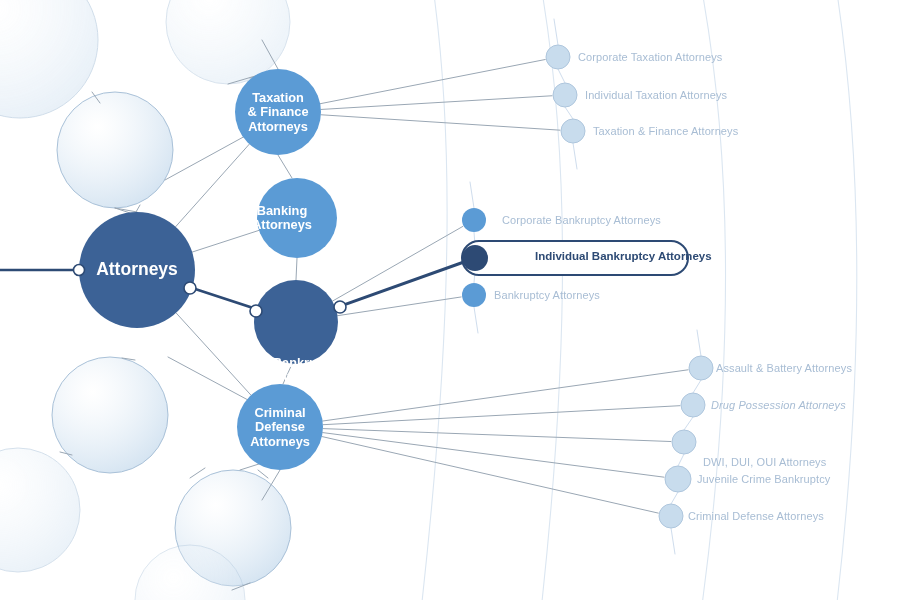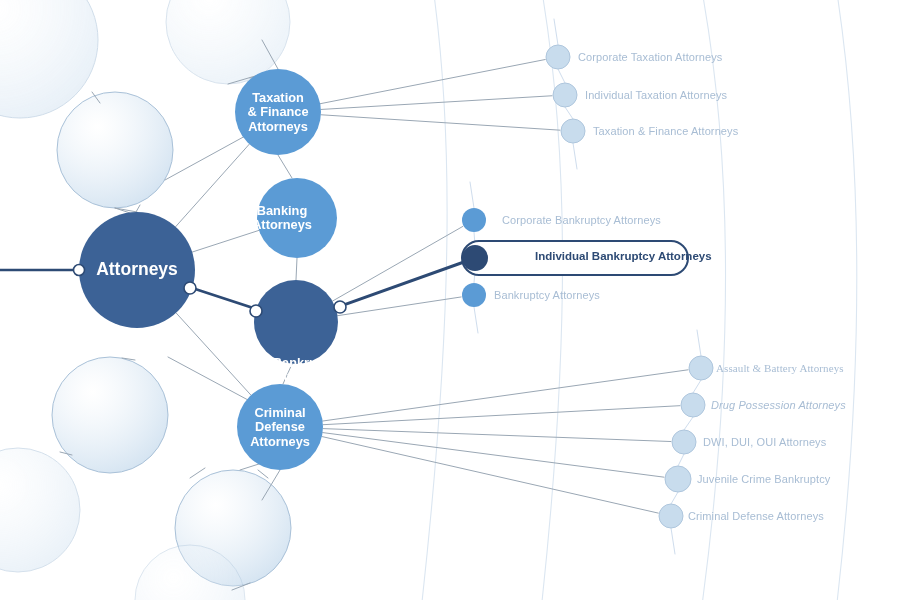--- a/index.html
+++ b/index.html
@@ -156,19 +156,19 @@
 Attorneys</div>
       <div class="node-label mid-label" style="left: 280px; top: 427px; transform: translate(-50%, -50%);">Criminal
 Defense
 Attorneys</div>
       <div class="leaf-label" style="left: 578px; top: 57px; transform: translateY(-50%);">Corporate Taxation Attorneys</div>
       <div class="leaf-label" style="left: 585px; top: 95px; transform: translateY(-50%);">Individual Taxation Attorneys</div>
       <div class="leaf-label" style="left: 593px; top: 131px; transform: translateY(-50%);">Taxation &amp; Finance Attorneys</div>
       <div class="leaf-label" style="left: 494px; top: 220px; transform: translateY(-50%); margin-left: 8px;">Corporate Bankruptcy Attorneys</div>
       <div class="hl-label" style="left: 495px; top: 256px; transform: translateY(-50%); padding-left: 40px;">Individual Bankruptcy Attorneys</div>
       <div class="leaf-label" style="left: 494px; top: 295px; transform: translateY(-50%);">Bankruptcy Attorneys</div>
-      <div class="leaf-label" style="left: 716px; top: 368px; transform: translateY(-50%); font-family: Liberation Serif, serif;">Assault &amp; Battery Attorneys</div>
+      <div class="leaf-label" style="left: 716px; top: 368px; transform: translateY(-50%);">Assault &amp; Battery Attorneys</div>
       <div class="leaf-label" style="left: 711px; top: 405px; transform: translateY(-50%); font-style: italic;">Drug Possession Attorneys</div>
-      <div class="leaf-label" style="left: 703px; top: 442px; transform: translateY(-50%); text-align: right;">DWI, DUI, OUI Attorneys</div>
+      <div class="leaf-label" style="left: 703px; top: 462px; transform: translateY(-50%); text-align: right;">DWI, DUI, OUI Attorneys</div>
       <div class="leaf-label" style="left: 697px; top: 479px; transform: translateY(-50%);">Juvenile Crime Bankruptcy</div>
       <div class="leaf-label" style="left: 688px; top: 516px; transform: translateY(-50%);">Criminal Defense Attorneys</div>
     </div>
 </div>
 
 </body></html>

